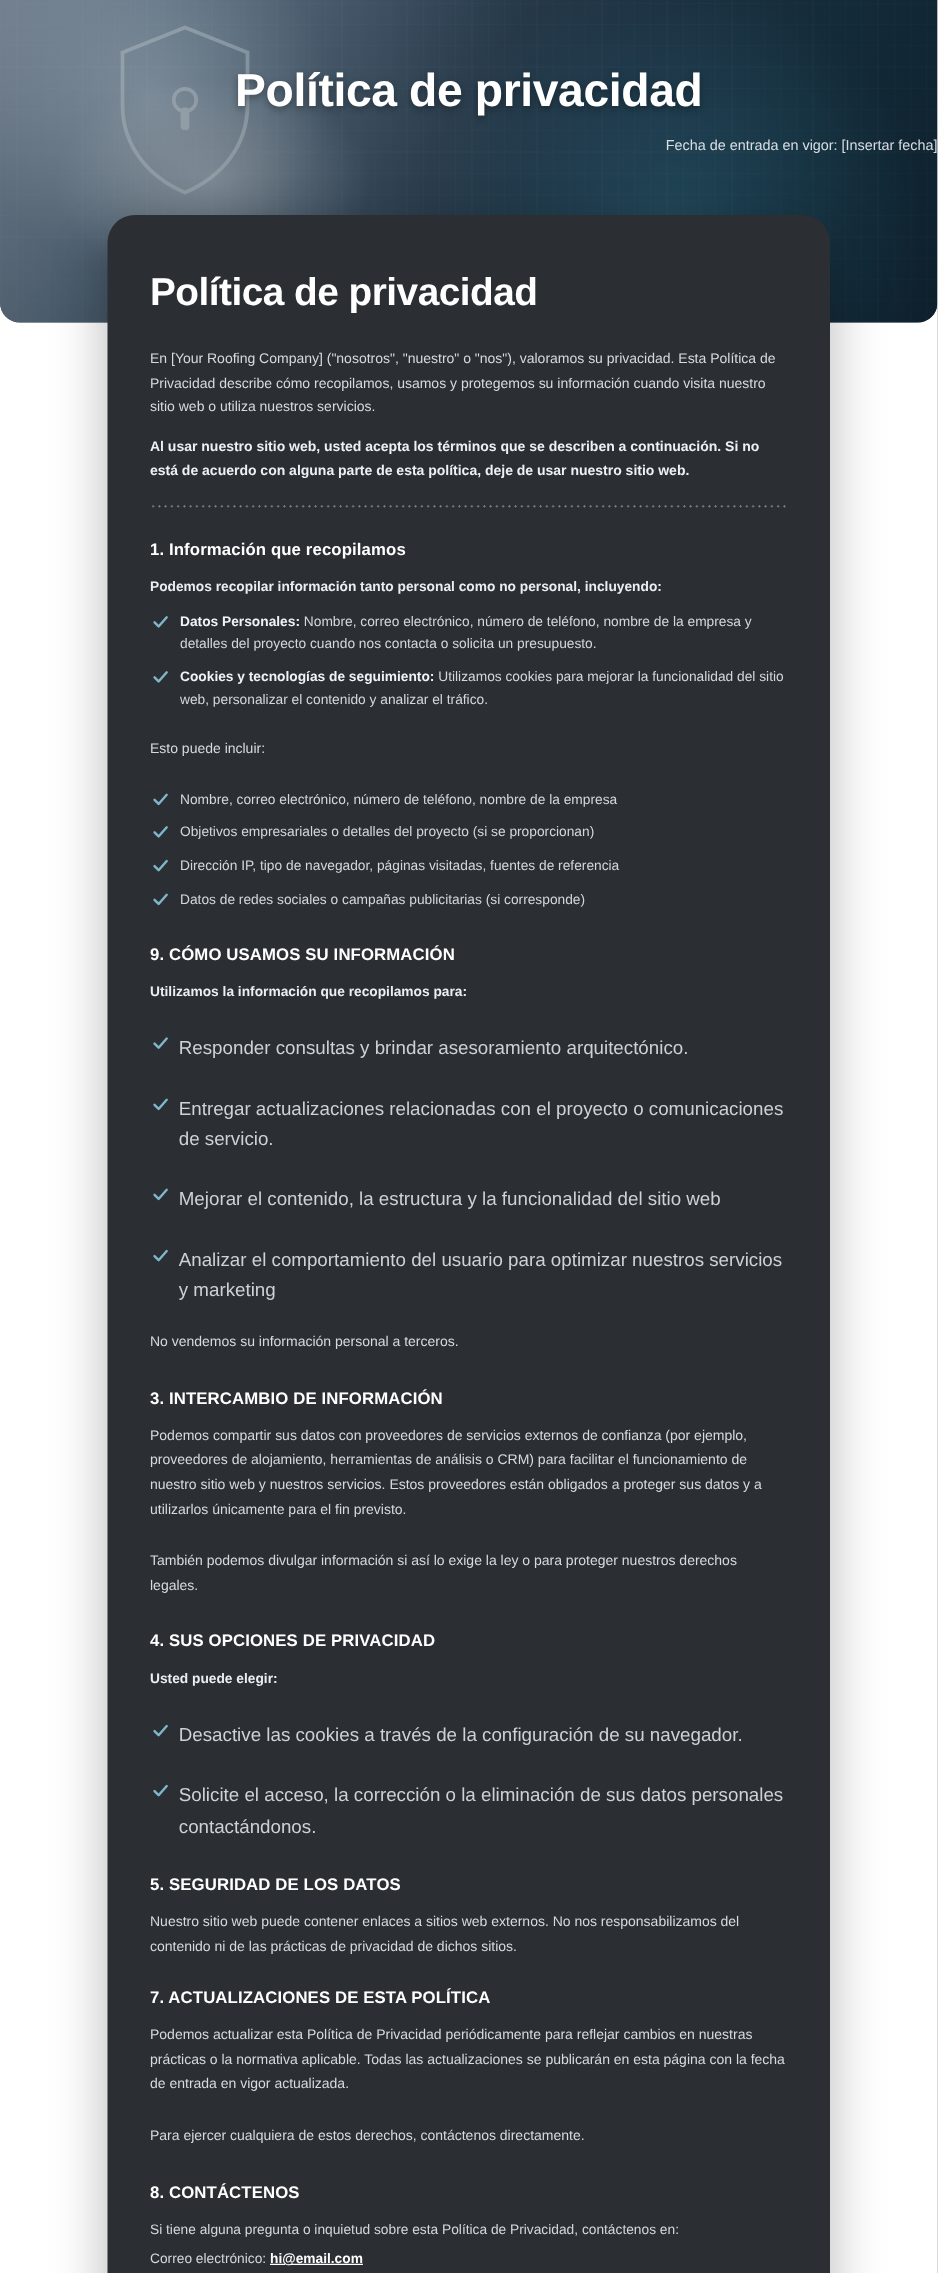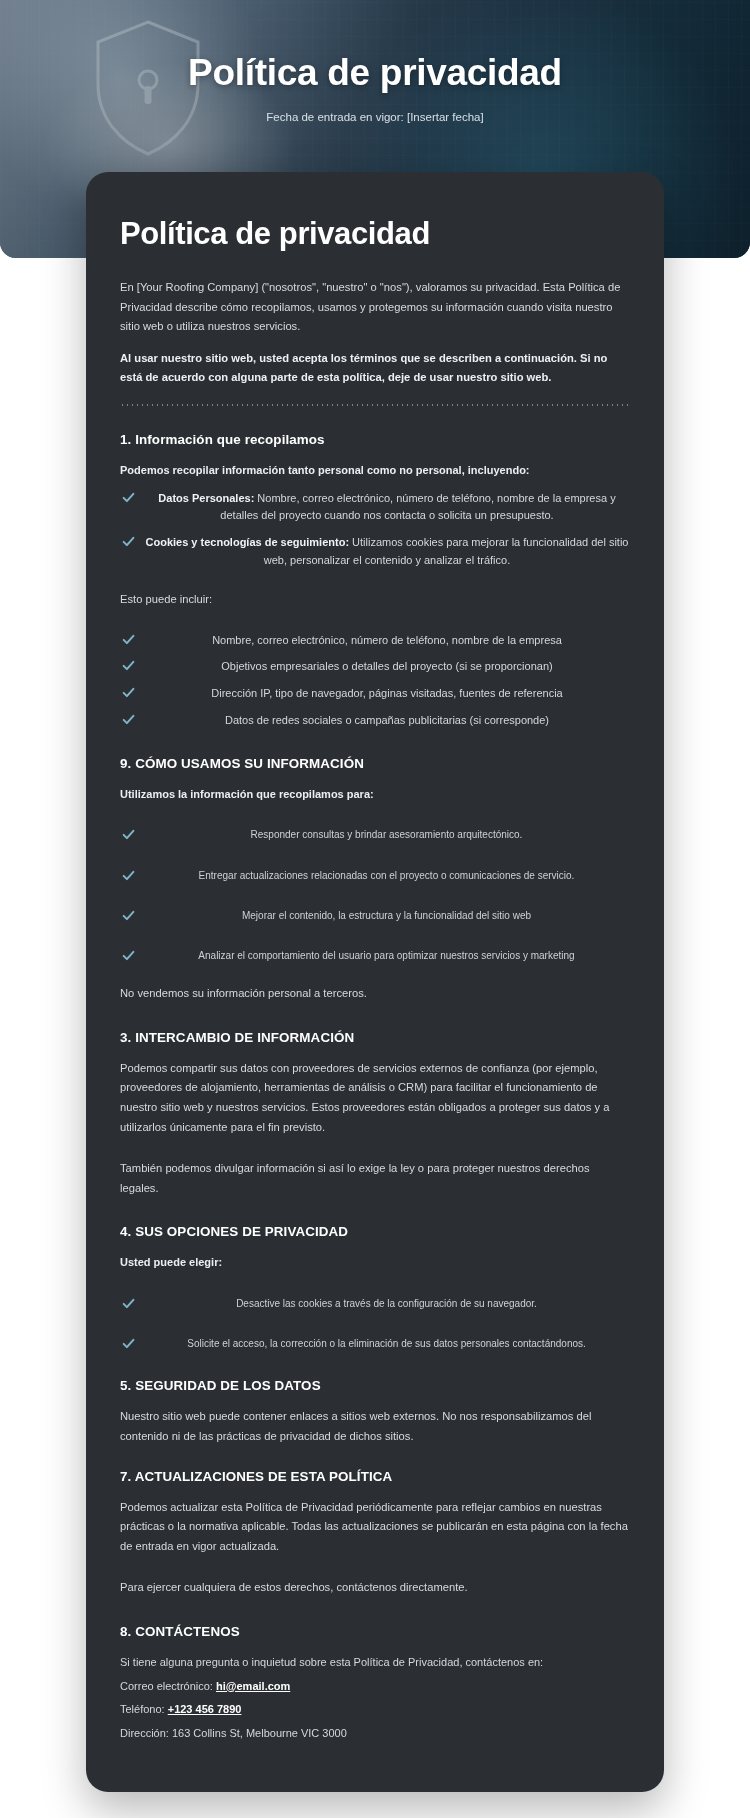--- a/index.html
+++ b/index.html
@@ -81,20 +81,21 @@
     font-weight: bold;
     letter-spacing: -0.3px;
     color: #ffffff;
     text-shadow: 0 2px 6px rgba(0,0,0,0.35);
   }
   .hero-sub {
     margin: 16px 0 0 0;
     font-size: 11.5px;
     color: #e6ecf1;
     opacity: .92;
+    text-align: right;
   }
 
   
   .card {
     position: relative;
     margin: -86px auto 44px auto;
     width: 578px;
     background: #2b2f34;
     border-radius: 22px;
     padding: 44px 34px 44px 34px;
@@ -153,36 +154,35 @@
     margin: 0 0 10px 0;
     padding: 0;
   }
   ul.checks li {
     position: relative;
     padding-left: 24px;
     margin-bottom: 9px;
     font-size: 11px;
     line-height: 1.62;
     color: #d3d8dc;
-    text-align: center;
   }
   ul.checks li:last-child { margin-bottom: 0; }
   .tick {
     position: absolute;
     left: 2px;
     top: 1px;
     width: 13px;
     height: 13px;
     color: #7fb6c9;
   }
   .tick svg { display: block; width: 13px; height: 13px; }
   ul.checks li b { color: #f1f4f6; font-weight: bold; }
 
   ul.checks.small li {
-    font-size: 10px;
+    font-size: 15px;
     margin-bottom: 7px;
     padding-left: 23px;
     color: #ccd2d7;
     margin-top: 24px;
   }
 
   .spacer-s { height: 10px; }
 
   .contact-lines p {
     margin: 0 0 5px 0;

